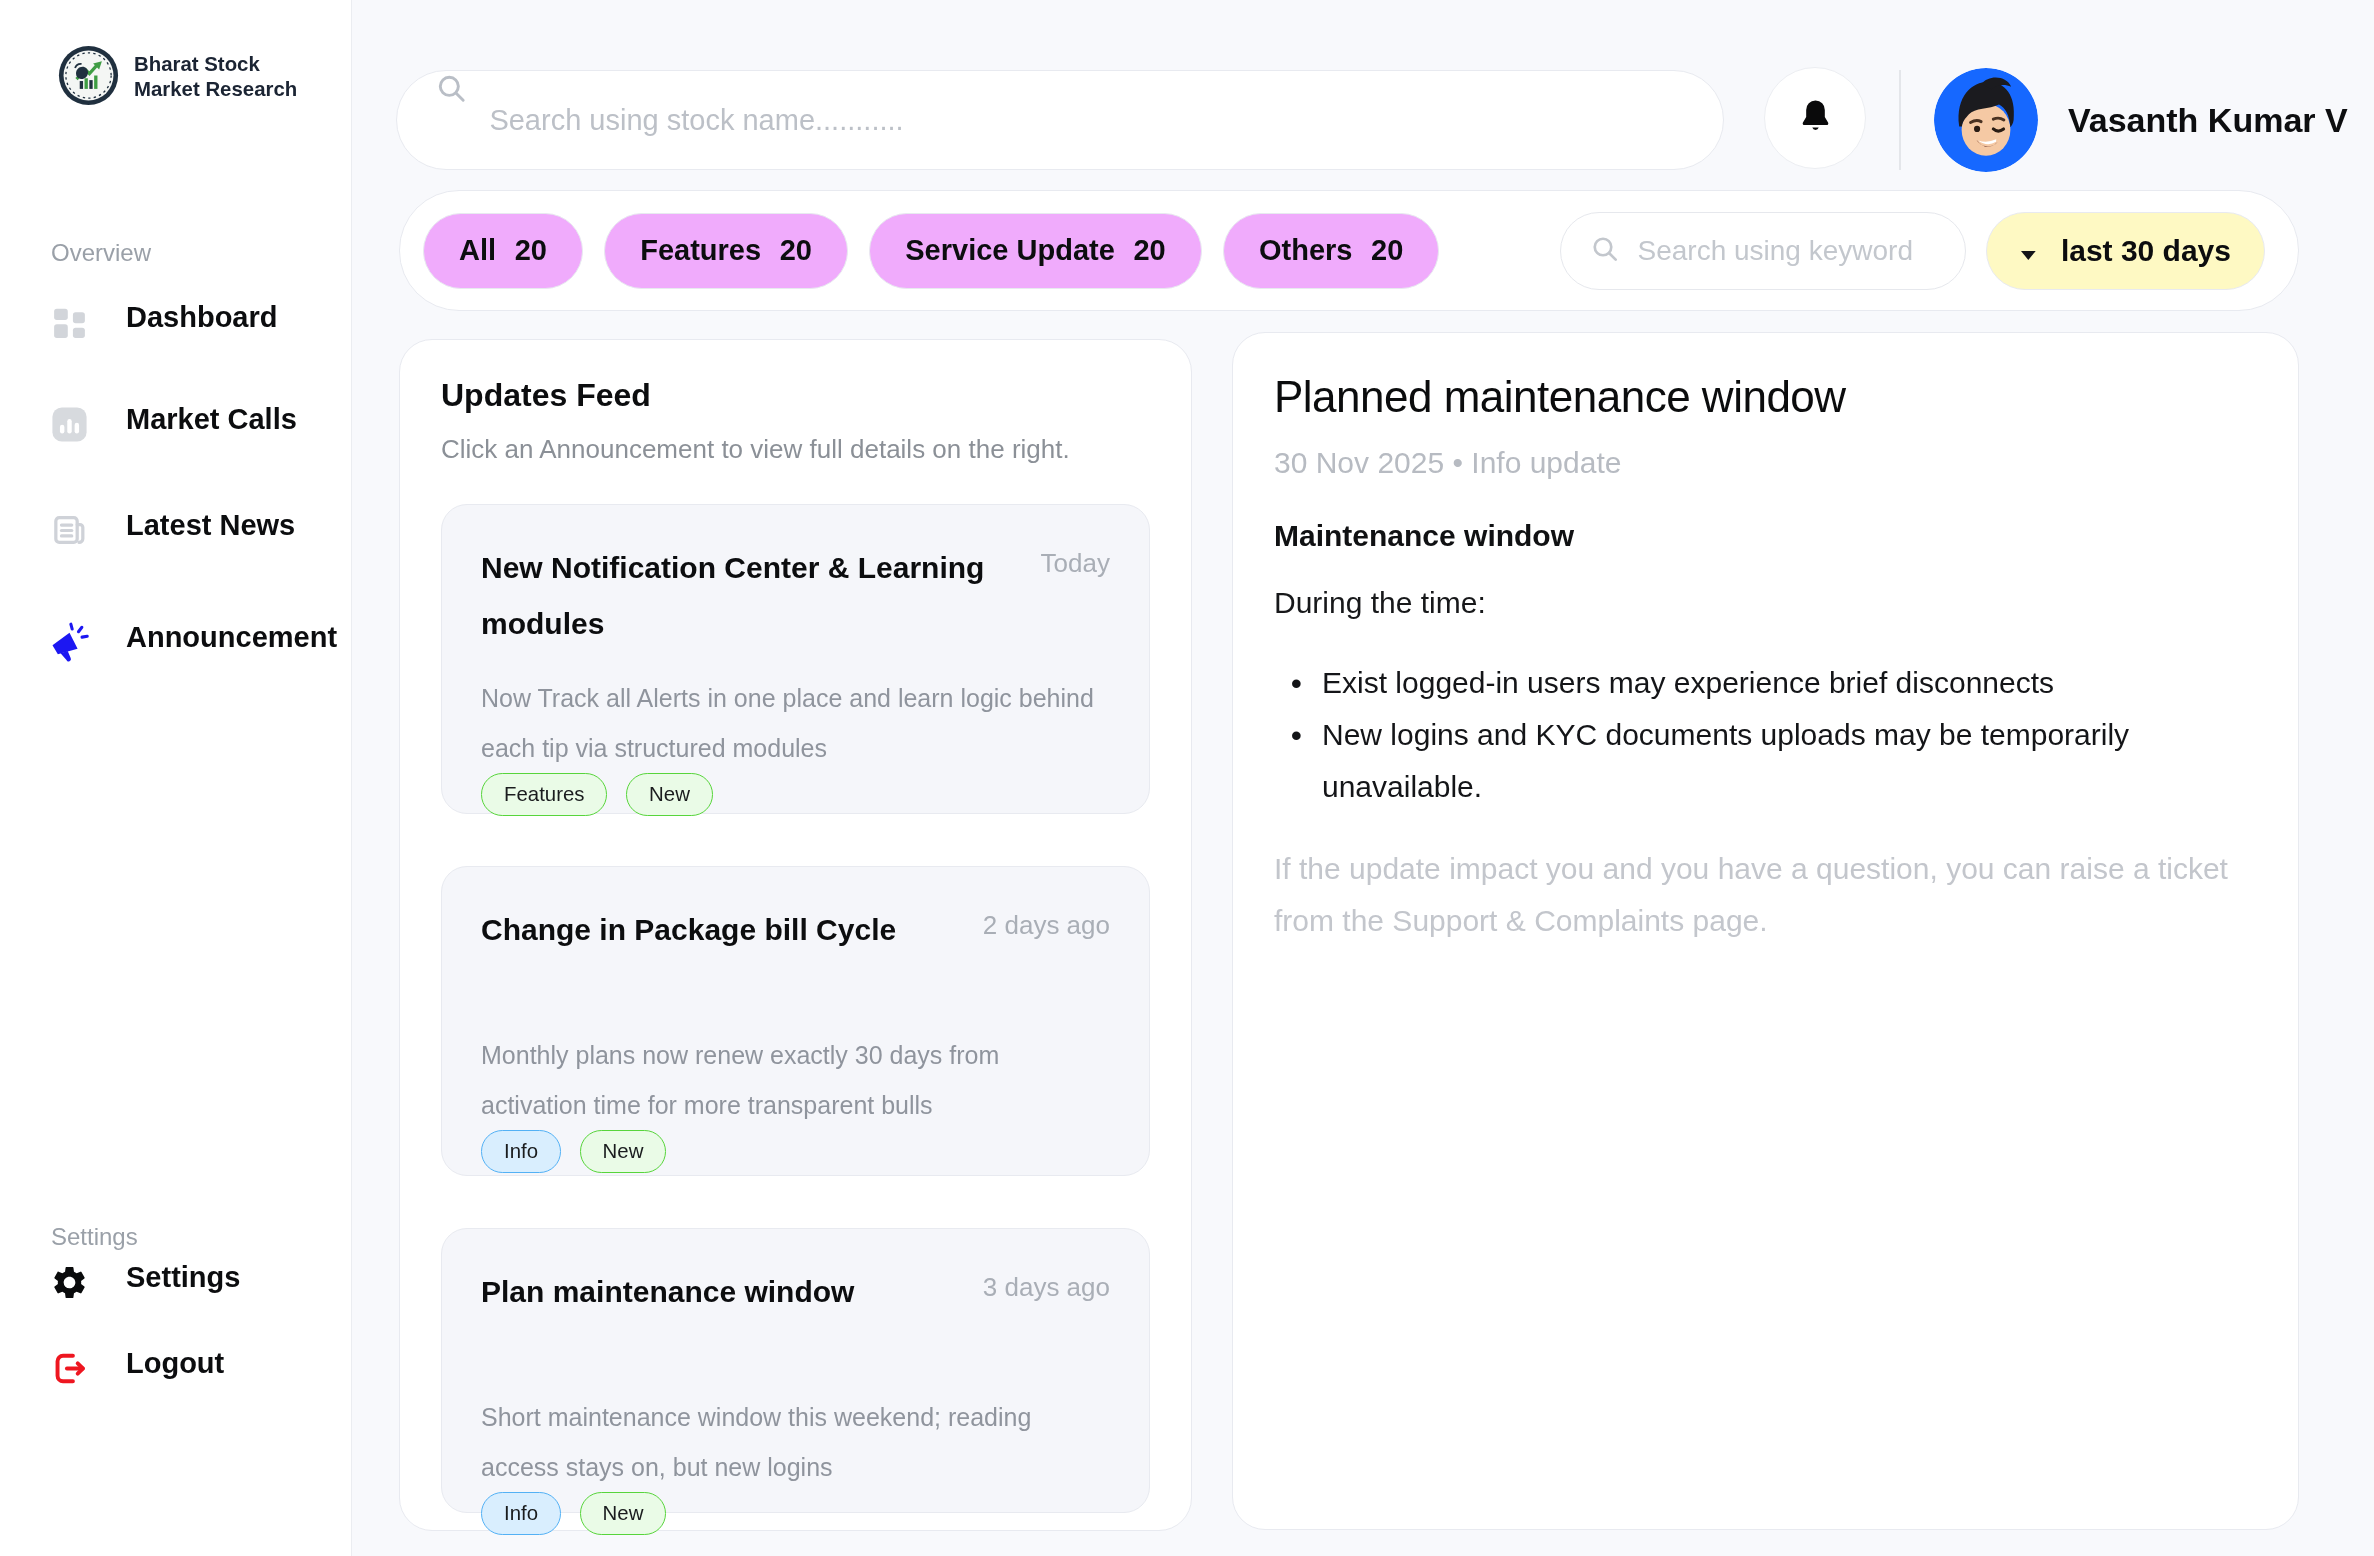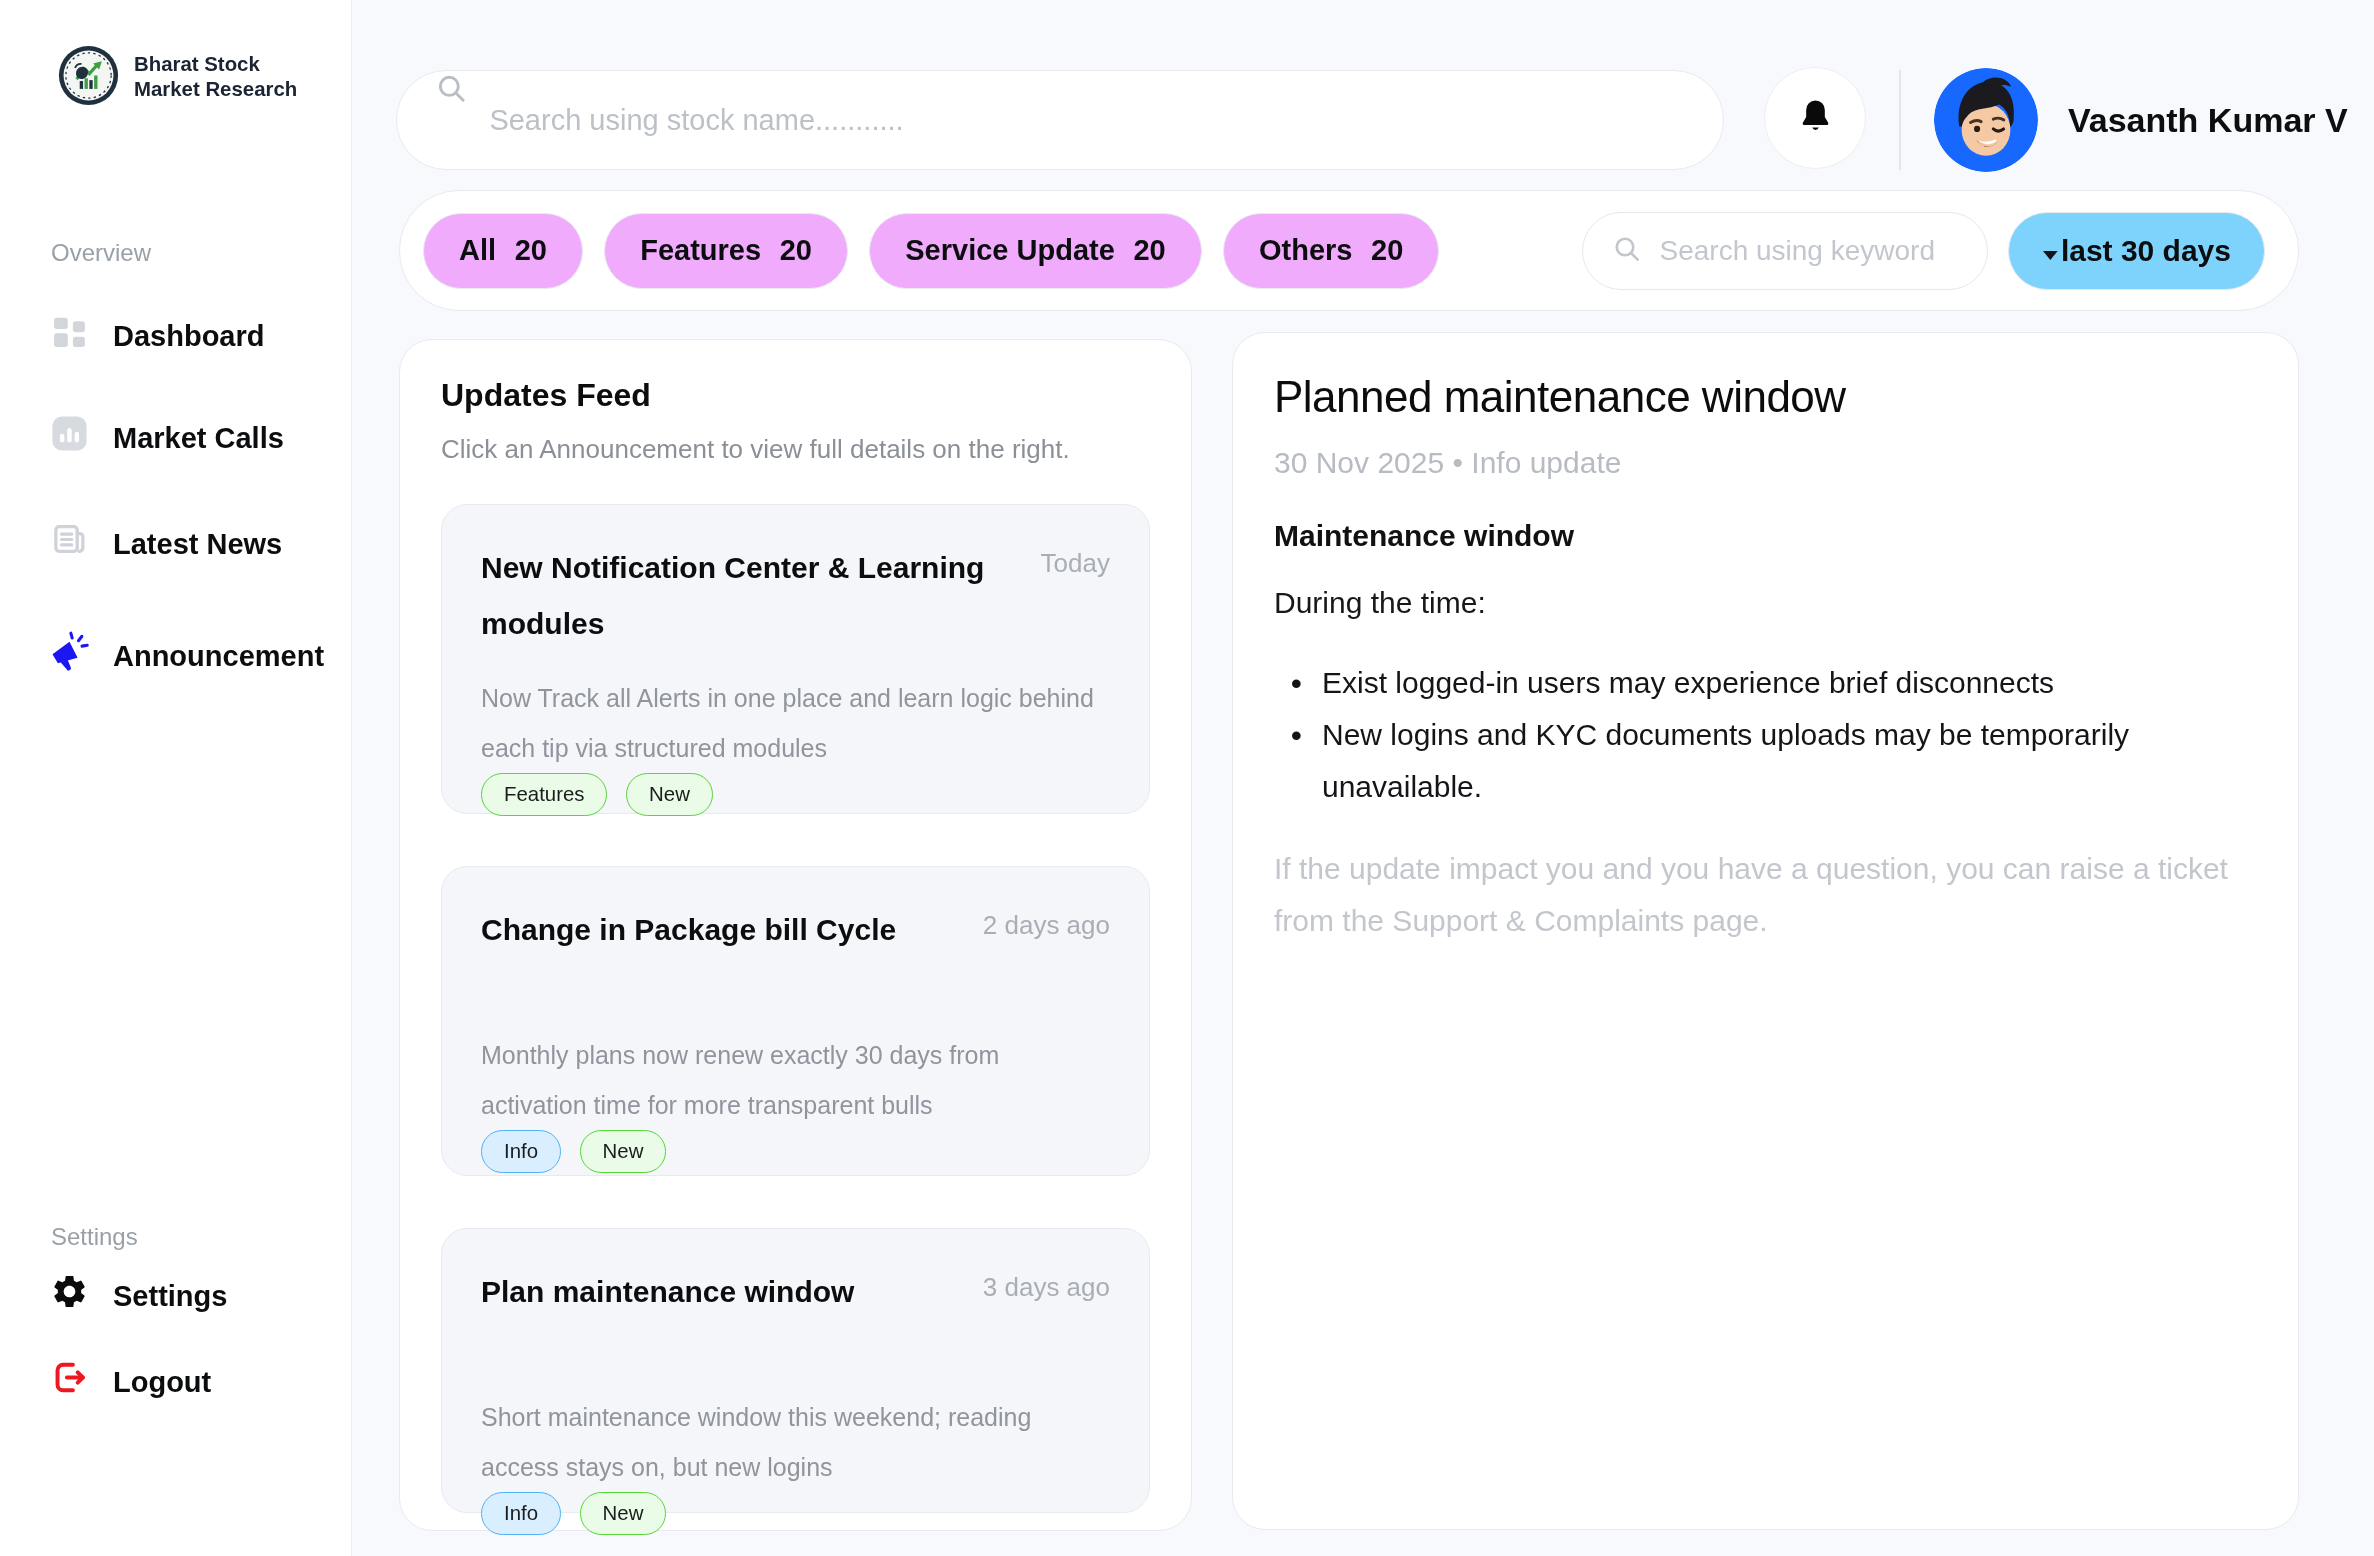--- a/index.html
+++ b/index.html
@@ -15,21 +15,21 @@
   .sidebar {
     position:absolute; left:0; top:0; width:352px; height:1556px;
     background:#ffffff; border-right:1.9px solid #ebedf1;
   }
   .brand { position:absolute; left:58px; top:45px; display:flex; align-items:center; gap:15px; }
   .brand-text { font-size:20.4px; font-weight:700; color:#1b2433; line-height:25px; }
   .side-section-label {
     position:absolute; left:51px; font-size:24px; color:#9aa0a8; font-weight:500;
   }
   .side-item {
-    position:absolute; left:48px; height:52px; display:flex; align-items:flex-end; gap:22px;
+    position:absolute; left:48px; height:52px; display:flex; align-items:flex-start; gap:35px;
     cursor:pointer; white-space:nowrap;
   }
   .side-item .icon { width:43px; height:43px; display:flex; align-items:center; justify-content:center; }
   .side-label { font-size:29px; font-weight:600; color:#0c0d0f; }
   
   .search-bar {
     position:absolute; left:396px; top:70px; width:1328px; height:100px;
     background:#fff; border:1.9px solid #e8eaf0; border-radius:50px;
     display:flex; padding:0 37px; gap:20.4px;
   }
@@ -64,22 +64,22 @@
   }
   .pill .p-label, .pill .p-count { font-size:29px; font-weight:600; color:#0c0d0f; }
   .filter-right { margin-left:auto; display:flex; align-items:center; gap:20.4px; }
   .keyword-pill {
     width:406px; height:78px; border:1.9px solid #e6e8ed; border-radius:39px; background:#fff;
     display:flex; align-items:center; gap:16.7px; padding:0 28px;
   }
   .keyword-pill input { font-size:28px; width:297px; color:#3b3e44; }
   .keyword-pill input::placeholder { color:#c3c7cd; }
   .range-pill {
-    height:78px; border:1.9px solid #e8eaf0; border-radius:39px; background:#7dd3fc;
-    display:flex; align-items:center; gap:2px; padding:0 33px; cursor:pointer;
+    height:78px; border:1.9px solid #e8eaf0; border-radius:39px; background:#fef9c3;
+    display:flex; align-items:center; gap:24px; padding:0 33px; cursor:pointer;
     font-size:30px; font-weight:600; color:#0c0d0f; white-space:nowrap;
   }
   
   .feed-panel {
     position:absolute; left:399px; top:339px; width:793px; height:1192px;
     background:#fff; border:1.9px solid #e8eaf0; border-radius:33px;
     padding:37px 41px; display:flex; flex-direction:column;
   }
   .feed-title { font-size:32px; font-weight:600; color:#0c0d0f; }
   .feed-subtitle { margin-top:20.4px; font-size:26px; color:#8b9097; }

